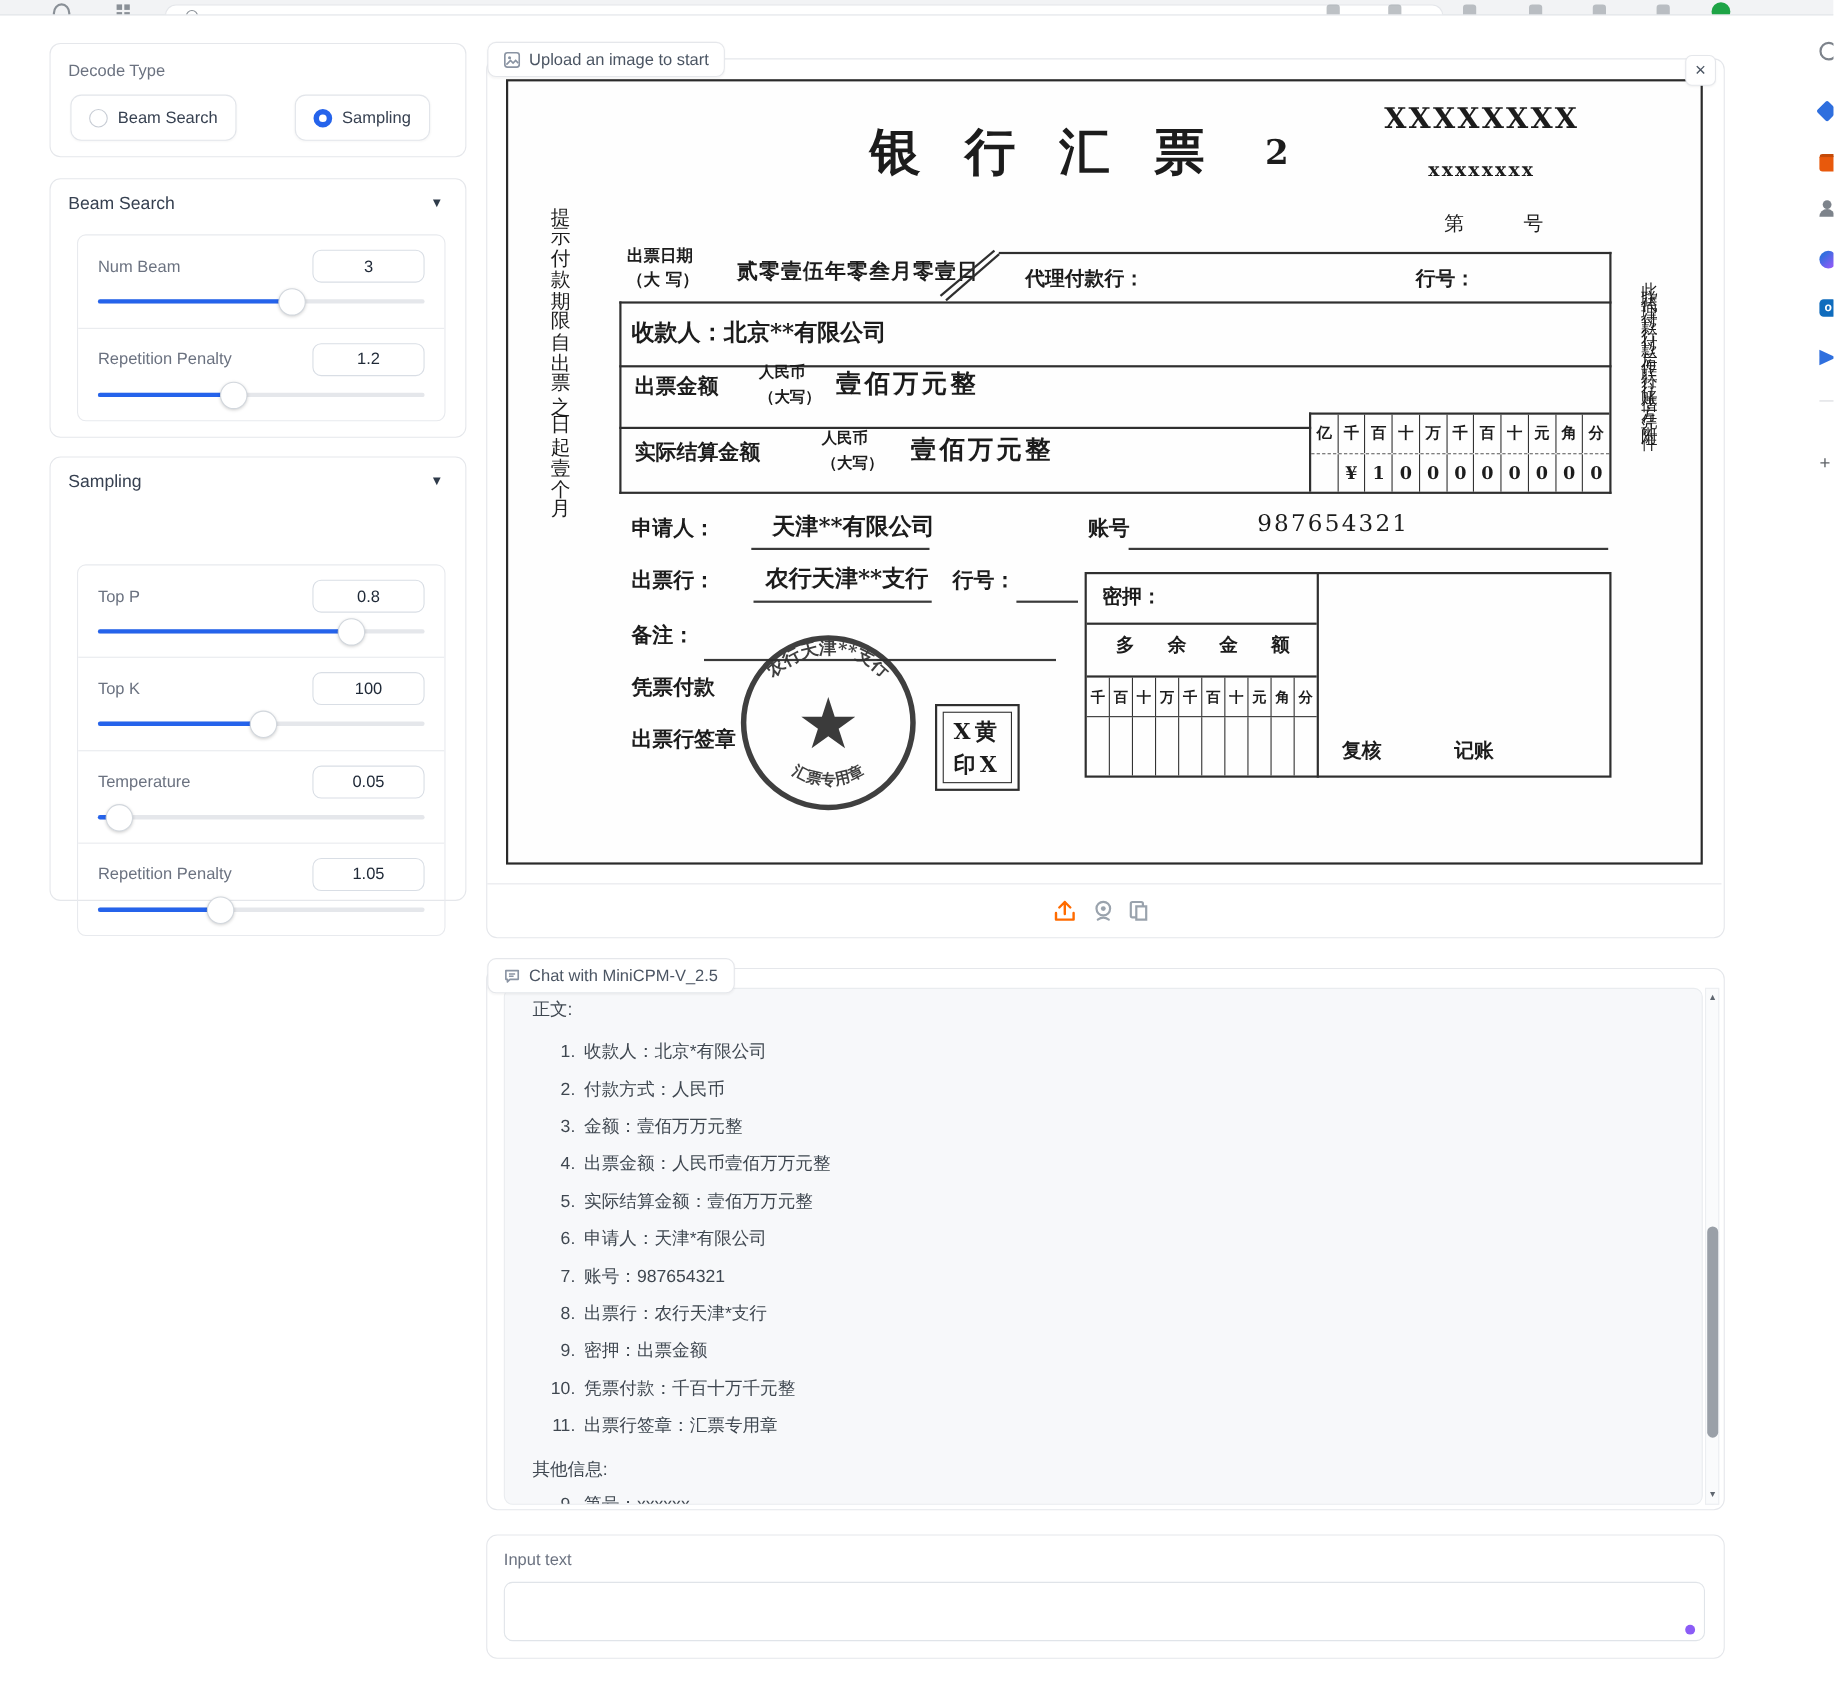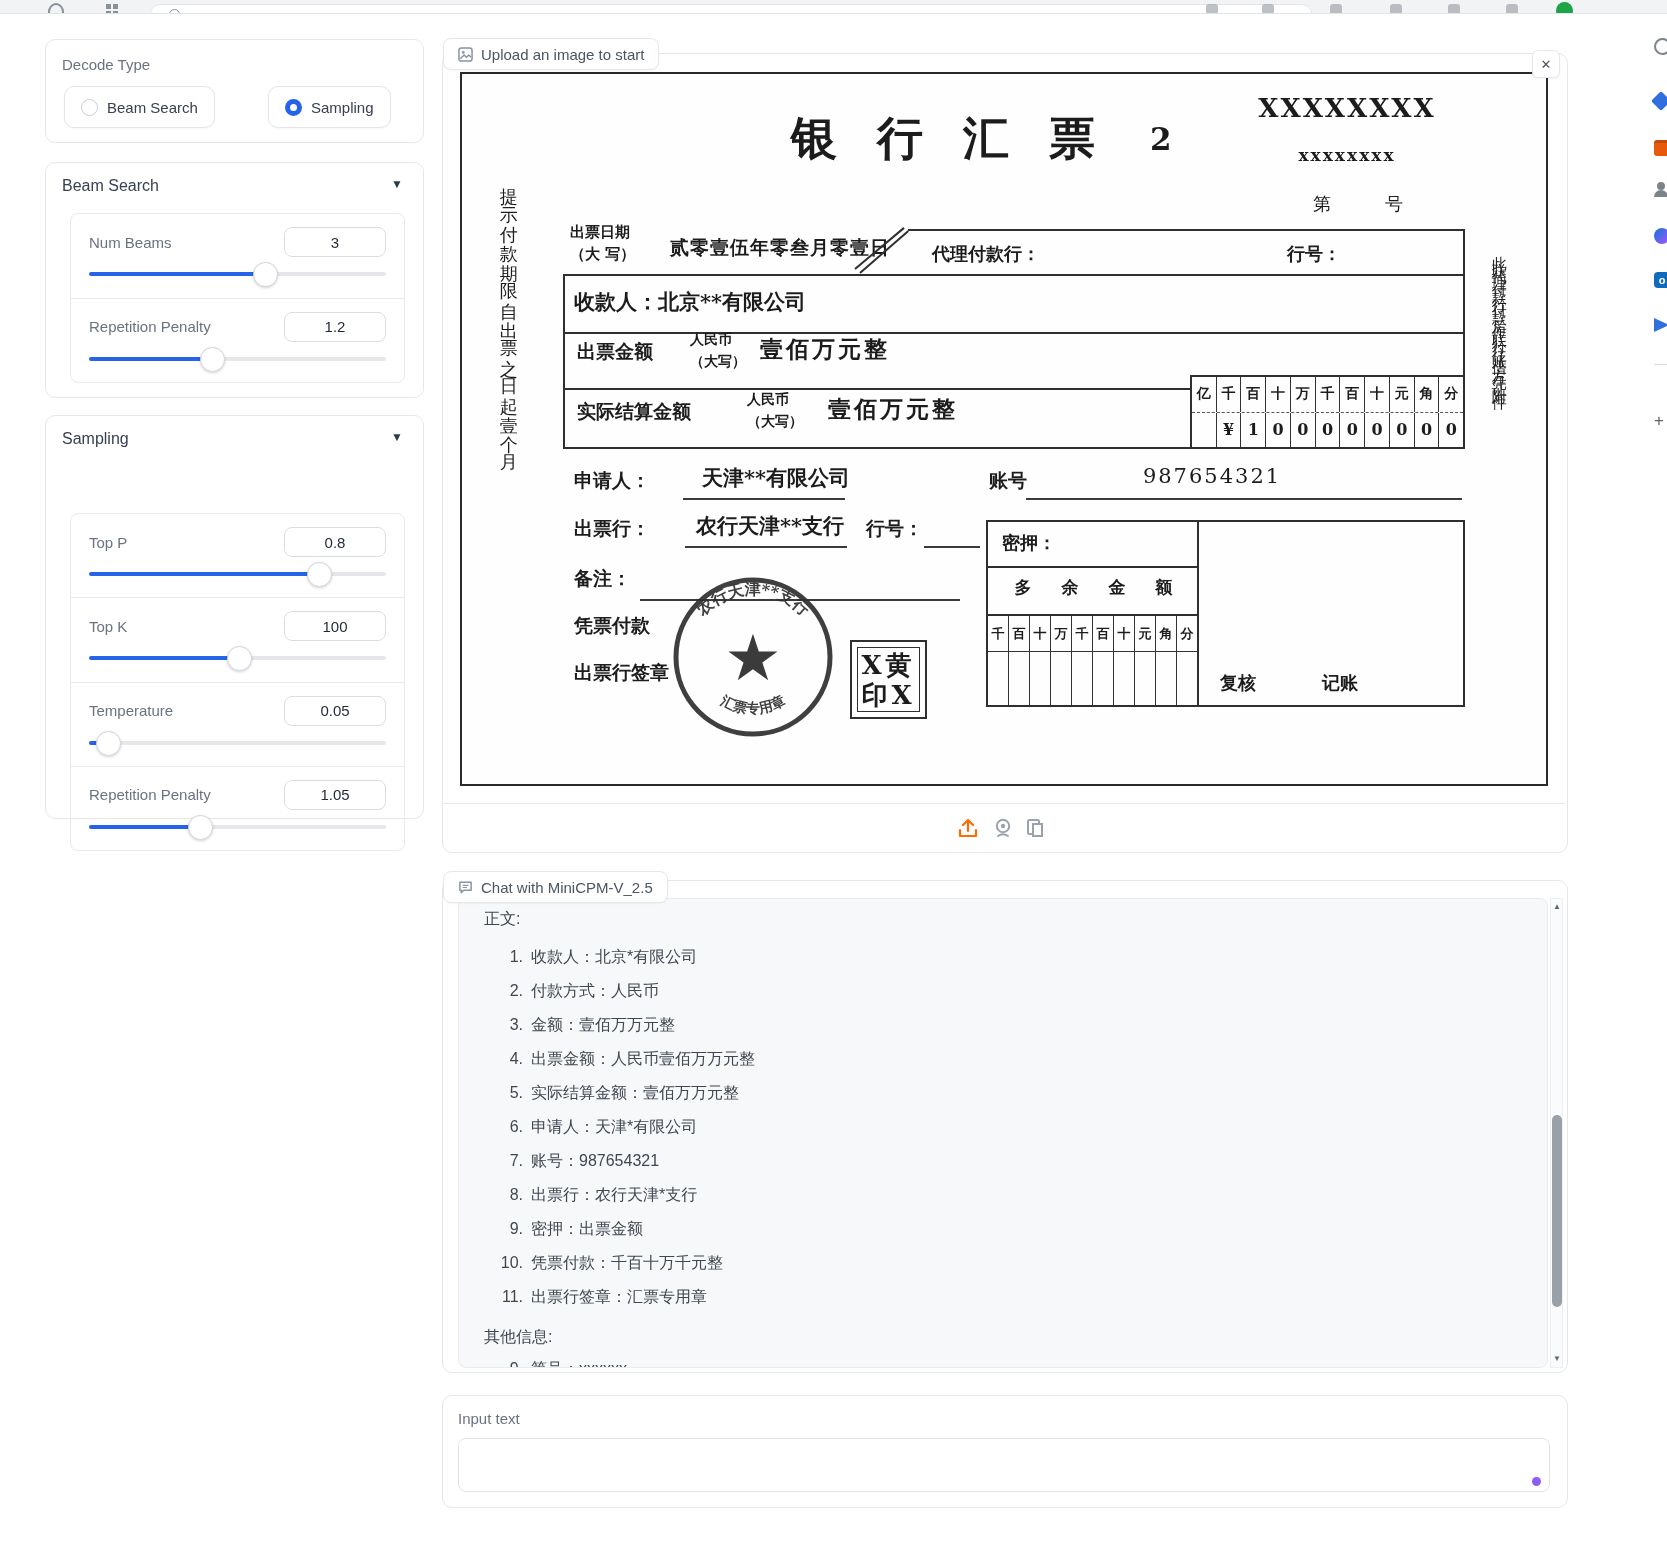--- a/index.html
+++ b/index.html
@@ -70,21 +70,21 @@
   .dt{position:absolute;white-space:nowrap;line-height:1.15;}
   .uline{position:absolute;border-bottom:2px solid #3a3a3a;height:0;}
   .vertical{writing-mode:vertical-rl;text-orientation:upright;}
   .gridrow{display:flex;width:100%;}
   .gcell{flex:1;display:flex;align-items:center;justify-content:center;border-right:1.5px solid #333;
          font-weight:bold;}
   .gcell:last-child{border-right:none;}
   #seal-outer{position:absolute;left:388px;top:566px;width:73px;height:75px;border:2.5px solid #2f2f2f;
               display:flex;align-items:center;justify-content:center;}
   #seal-inner{width:61px;height:63px;border:1.5px solid #2f2f2f;display:flex;flex-direction:column;
-              align-items:center;justify-content:center;font-size:26px;font-weight:bold;letter-spacing:4px;line-height:30px;}
+              align-items:center;justify-content:center;font-size:20px;font-weight:bold;letter-spacing:4px;line-height:30px;}
   
   .foot-ic{position:absolute;width:22px;height:22px;cursor:pointer;}
   #img-close{position:absolute;left:1532px;top:50px;width:26px;height:26px;border:1px solid #e5e7eb;
              border-radius:6px;background:#fff;z-index:6;display:flex;align-items:center;justify-content:center;
              font-size:13px;color:#4b5563;cursor:pointer;box-shadow:0 1px 2px rgba(0,0,0,.05);}
   
   #chat-panel{position:absolute;left:458px;top:898px;width:1090px;height:470px;background:#f7f8fa;
               border:1px solid #e9ecef;border-radius:8px;box-sizing:border-box;overflow:hidden;
               padding:9px 20px 0 25px;font-size:16px;color:#3f4750;}
   .chat-li{display:flex;margin-bottom:12px;line-height:22px;}
@@ -145,21 +145,21 @@
     </div>
   </div>
 
   <div class="card" style="left:45px;top:162px;width:377px;height:234px;">
     <div class="acc-head">Beam Search</div>
     <div class="acc-arrow">▼</div>
     <div class="group" style="left:24px;top:50px;width:333px;height:168px;">
 
         <div class="param-row">
           <div class="param-head">
-            <span class="label-gray">Num Beams</span>
+            <span class="label-gray">Num Beam</span>
             <span class="param-input">3</span>
           </div>
           <div class="track">
             <div class="fill" style="width: 59%;"></div>
             <div class="handle" style="left: calc(59% - 11px);"></div>
           </div>
         </div>
 
         <div class="param-row">
           <div class="param-head">

